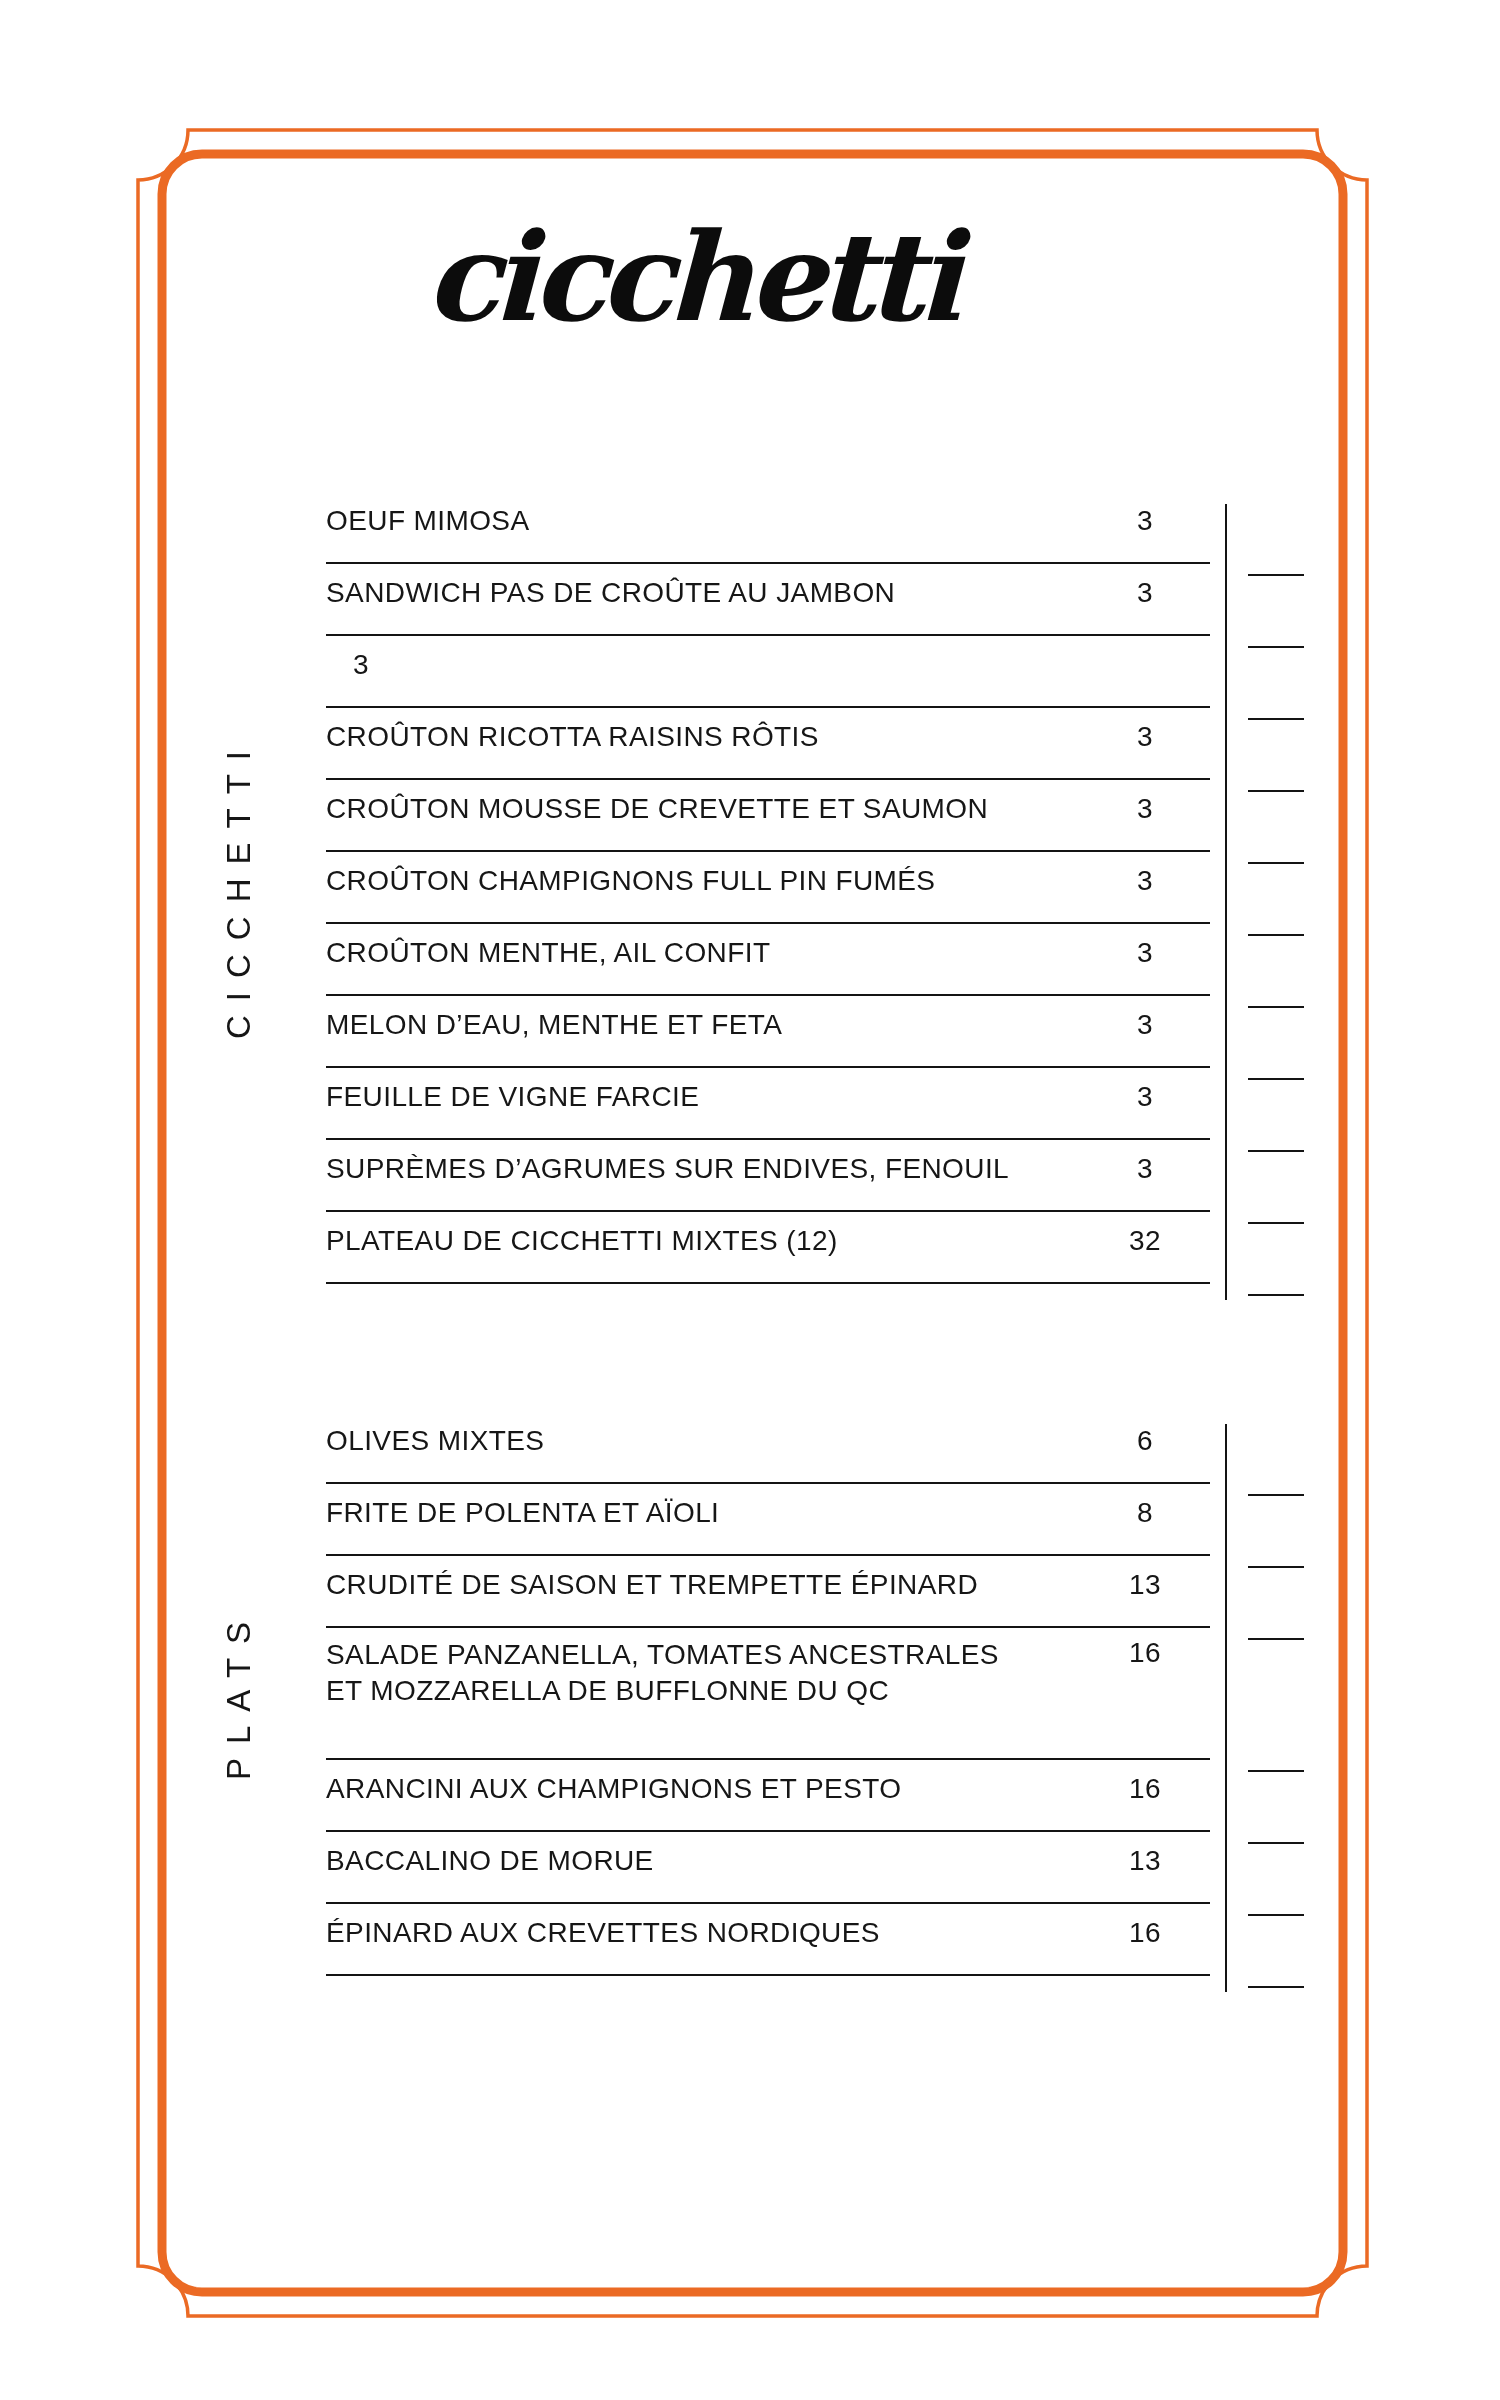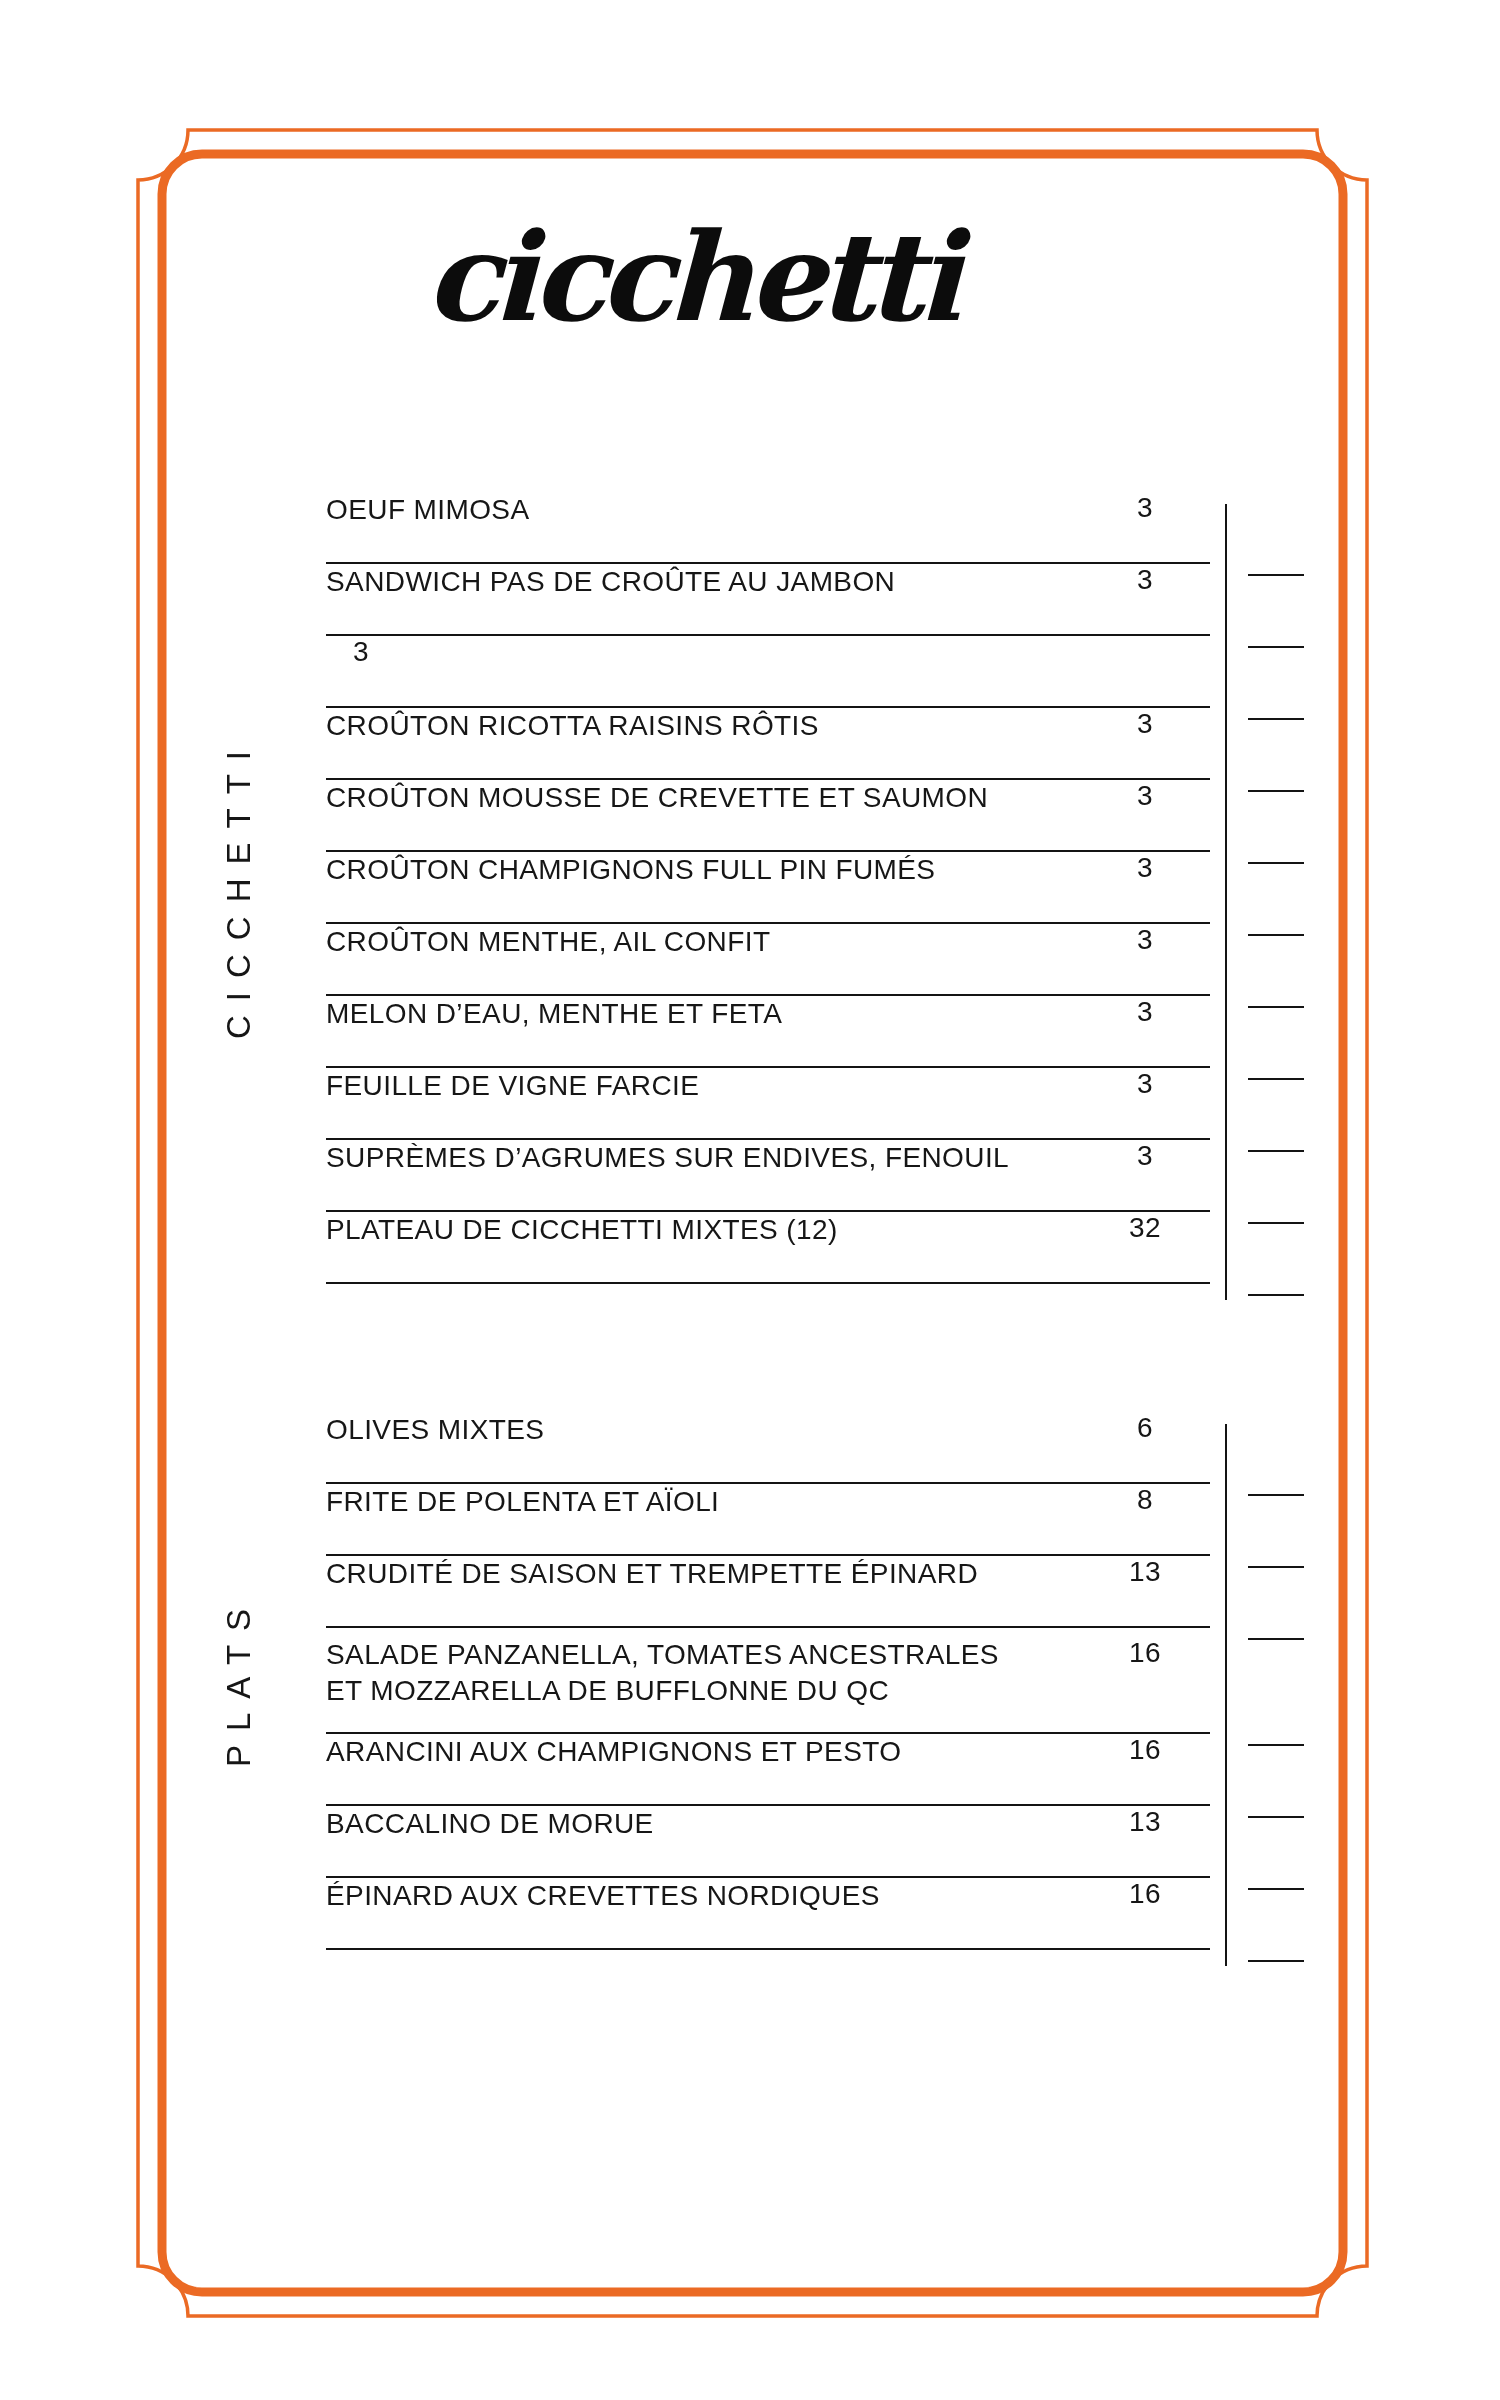--- a/index.html
+++ b/index.html
@@ -38,26 +38,26 @@
   }
 
   .rows { position: relative; width: 884px; }
   .vrule {
     position: absolute; left: 899px; top: 12px; bottom: -16px;
     width: 0; border-left: 2.5px solid #141414;
   }
 
   .row {
     position: relative;
-    display: flex; justify-content: space-between; align-items: flex-start;
+    display: flex; justify-content: space-between; align-items: center;
     height: 72px;
     border-bottom: 2.5px solid #141414;
     padding-bottom: 12px;
   }
-  .row.tall { height: 106px; align-items: flex-start; padding-top: 9px; }
+  .row.tall { height: 132px; align-items: flex-start; padding-top: 9px; }
 
   .name {
     font-size: 28px; letter-spacing: 0.4px;
     line-height: 1.3; white-space: pre-line;
   }
   .price {
     width: 70px; margin-right: 30px; flex-shrink: 0;
     text-align: center; font-size: 28px; letter-spacing: 0.4px;
   }
   .dash {

